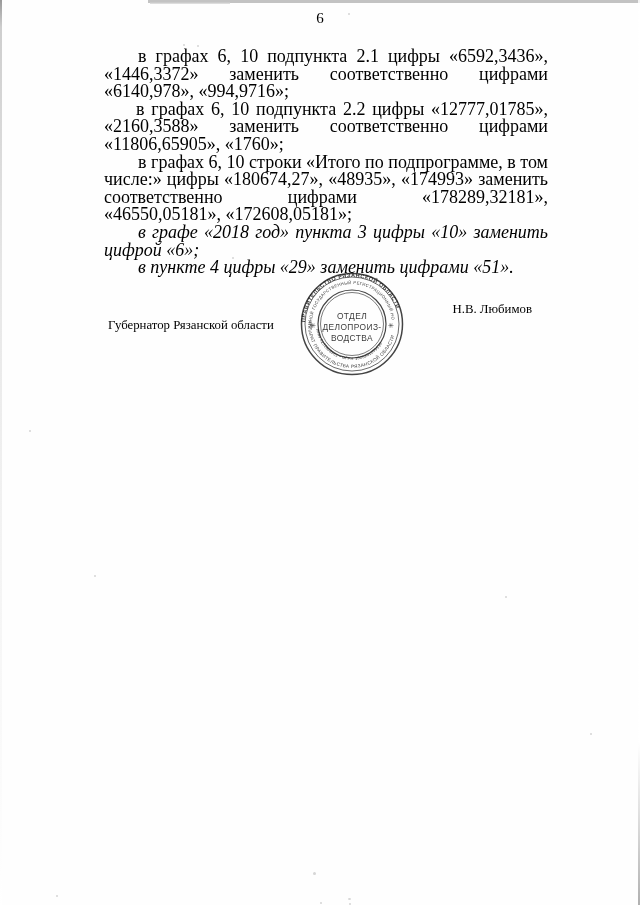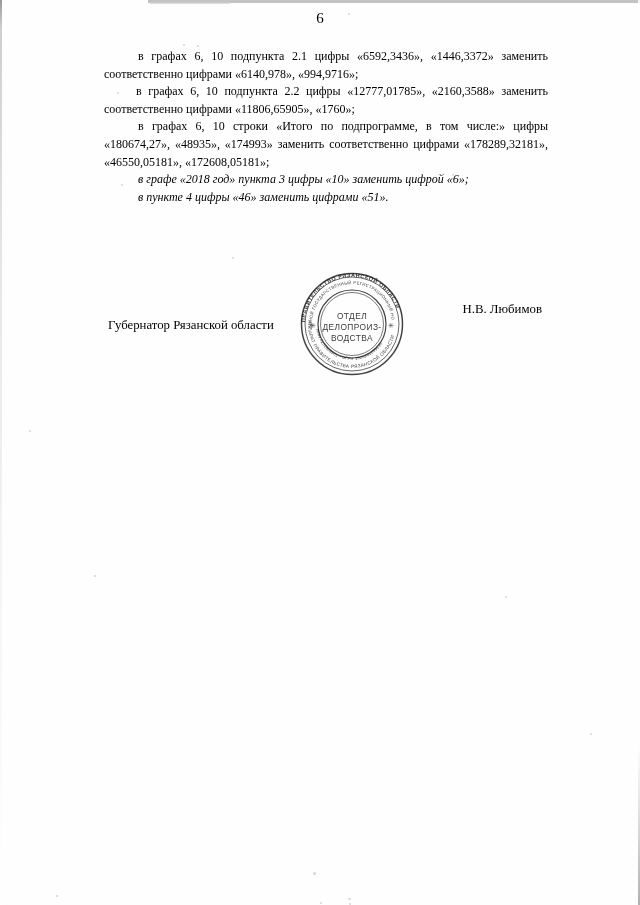--- a/index.html
+++ b/index.html
@@ -74,21 +74,21 @@
     line-height: 20px;
     letter-spacing: .2px;
   }
 
   
   .doc-body {
     position: absolute;
     top: 48px;
     left: 104px;
     width: 444px;
-    font-size: 12px;
+    font-size: 18px;
     line-height: 17.6px;
     text-align: justify;
     text-justify: inter-word;
   }
   .para {
     margin: 0 0 0 0;
     text-indent: 34px;
     text-align: justify;
     hyphens: none;
   }
@@ -117,21 +117,21 @@
     line-height: 20px;
   }
   .sign-title {
     position: absolute;
     left: 4px;
     top: 16px;
     white-space: nowrap;
   }
   .sign-name {
     position: absolute;
-    right: 6px;
+    right: 16px;
     top: 0;
     white-space: nowrap;
   }
 
   
   .stamp {
     position: absolute;
     left: 296px;
     top: 268px;
     width: 112px;
@@ -198,21 +198,21 @@
   <div class="scan-left-edge"></div>
   <div class="scan-right-edge"></div>
 
   <div class="page-number">6</div>
 
   <div class="doc-body">
     <p class="para">в графах 6, 10 подпункта 2.1 цифры «6592,3436», «1446,3372» заменить соответственно цифрами «6140,978», «994,9716»;</p>
     <p class="para tight">в графах 6, 10 подпункта 2.2 цифры «12777,01785», «2160,3588» заменить соответственно цифрами «11806,65905», «1760»;</p>
     <p class="para">в графах 6, 10 строки «Итого по подпрограмме, в том числе:» цифры «180674,27», «48935», «174993» заменить соответственно цифрами «178289,32181», «46550,05181», «172608,05181»;</p>
     <p class="para para-plain">в графе «2018 год» пункта 3 цифры «10» заменить цифрой «6»;</p>
-    <p class="para para-plain">в пункте 4 цифры «46» заменить цифрами «51».</p>
+    <p class="para para-plain">в пункте 4 цифры «29» заменить цифрами «51».</p>
   </div>
 
   <div class="signature-row">
     <span class="sign-title">Губернатор Рязанской области</span>
     <span class="sign-name">Н.В. Любимов</span>
   </div>
 
   <div class="stamp">
     <svg viewBox="0 0 112 112" xmlns="http://www.w3.org/2000/svg">
       <defs>

